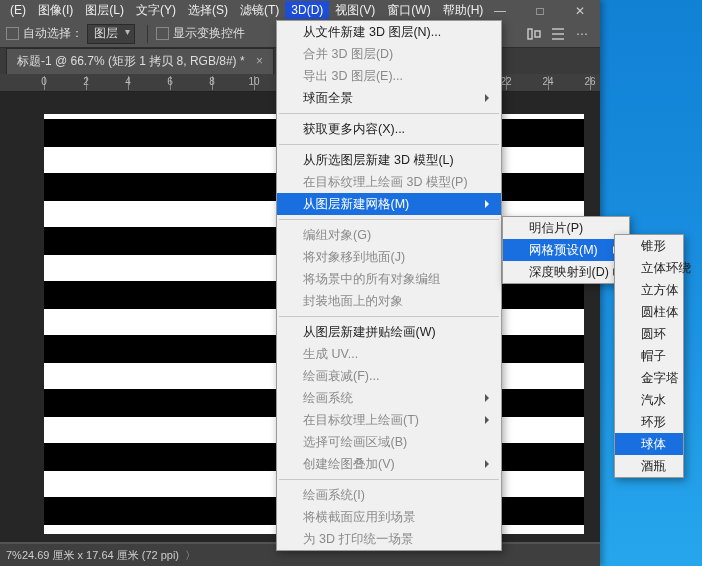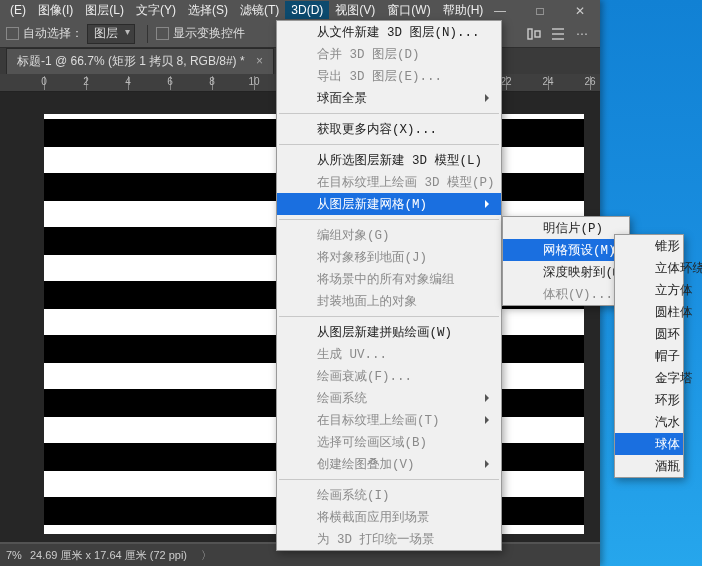--- a/index.html
+++ b/index.html
@@ -1,21 +1,21 @@
 <!DOCTYPE html>
 <html><head>
 <meta charset="utf-8">
 <style>
   * { box-sizing: border-box; margin: 0; padding: 0; font-family: "Microsoft YaHei", "Segoe UI", sans-serif; }
   body { width: 702px; height: 566px; overflow: hidden; position: relative; background: #1a8fe0; }
   .desktop { position: absolute; inset: 0; background: linear-gradient(180deg,#1181d4 0%, #1a8fe0 50%, #26a6ec 100%); }
   .app { position: absolute; left: 0; top: 0; width: 600px; height: 566px; background: #535353; box-shadow: 3px 0 6px rgba(0,0,0,.3); }
   .menubar { height: 20px; background: #535353; color: #eee; font-size: 12px; display: flex; align-items: center; padding: 0 4px; }
   .menuitem { padding: 2px 6px; cursor: default; white-space: nowrap; }
-  .menuitem.active { background: #0c4a6e; color: #fff; }
+  .menuitem.active { background: #1d4ed8; color: #fff; }
   .windowbtns { position: absolute; right: 0; top: 0; height: 22px; display: flex; }
   .winbtn { width: 40px; height: 22px; color: #ccc; font-size: 12px; display: flex; align-items: center; justify-content: center; }
   .toolbar { height: 28px; background: #535353; display: flex; align-items: center; padding: 0 6px; font-size: 12px; color: #ddd; border-bottom: 1px solid #2e2e2e; }
   .chk { width: 13px; height: 13px; border: 1px solid #888; margin-right: 4px; display:inline-block; }
   .sep { width: 1px; height: 18px; background: #333; margin: 0 8px; }
   .dropdown { height: 20px; background: #3f3f3f; border: 1px solid #2a2a2a; padding: 0 16px 0 6px; position: relative; margin: 0 4px; }
   .dropdown::after { content: "▾"; position: absolute; right: 4px; top: 1px; font-size: 10px; color: #bbb; }
   .iconbtn { width: 24px; height: 22px; display:flex; align-items:center; justify-content:center; color:#ccc; }
   .svgicon { stroke: #ccc; stroke-width: 1.4; fill: none; }
   .tabstrip { height: 26px; background: #3a3a3a; display: flex; align-items: flex-end; padding-left: 6px; font-size: 12px; color:#ddd; }
@@ -24,21 +24,21 @@
   .ruler-h { height: 18px; background: #3f3f3f; border-bottom: 1px solid #222; position: relative; color:#aaa; font-size:10px; }
   .tick { position:absolute; top:2px; width:1px; height:14px; background:#888; }
   .ticklabel { position:absolute; top:2px; font-size:10px; color:#bbb; transform: translateX(-50%); }
   .workarea { position: relative; width: 100%; height: 450px; background: #262626; overflow: hidden; }
   .canvas { position:absolute; left:44px; top:22px; width:540px; height:420px; background:#fff; }
   .stripe { width:100%; background:#000; }
   .statusbar { position:absolute; bottom:0; left:0; right:0; height:22px; background:#3f3f3f; color:#ccc; font-size:11px; display:flex; align-items:center; padding:0 6px; }
   .statusbar .arrow { margin-left:6px; color:#aaa; }
 
   .popup { position:absolute; background:#f0f0f0; border:1px solid #999; box-shadow:2px 3px 8px rgba(0,0,0,.35); font-size:12.5px; color:#222; }
-  .popup .pitem { height:22px; display:flex; align-items:center; padding: 0 22px 0 40px; white-space:nowrap; position:relative;font-family:Liberation Mono, monospace; }
+  .popup .pitem { height:22px; display:flex; align-items:center; padding: 0 22px 0 26px; white-space:nowrap; position:relative; }
   .popup .pitem.disabled { color:#8a8a8a; }
   .popup .pitem.hover { background:#1a6fe0; color:#fff; }
   .popup .hr { height:1px; background:#c8c8c8; margin:4px 2px; }
   .popup .sub::after { content:""; position:absolute; right:8px; top:7px; border:4px solid transparent; border-left-color:#555; }
   .popup .sub.hover::after { border-left-color:#fff; }
 
   .popup3 { width: 70px; }
   .popup2 { width: 128px; }
 </style>
 </head>
@@ -141,21 +141,21 @@
         <div class="stripe" style="height: 28px; margin-top: 26px;"></div>
         <div class="stripe" style="height: 28px; margin-top: 26px;"></div>
         <div class="stripe" style="height: 28px; margin-top: 26px;"></div>
         <div class="stripe" style="height: 28px; margin-top: 26px;"></div>
         <div class="stripe" style="height: 28px; margin-top: 26px;"></div>
       </div>
   </div>
 
   <div class="statusbar">
     <span>7%</span>
-    <span style="margin:0 8px">24.69 厘米 x 17.64 厘米 (72 ppi)</span>
+    <span style="margin:0 0">24.69 厘米 x 17.64 厘米 (72 ppi)</span>
     <span class="arrow">〉</span>
   </div>
 </div>
 
 <div class="popup" id="menu3d" style="left:276px; top:20px; width:226px;">
     <div class="pitem">从文件新建 3D 图层(N)...</div>
     <div class="pitem disabled">合并 3D 图层(D)</div>
     <div class="pitem disabled">导出 3D 图层(E)...</div>
     <div class="pitem sub">球面全景</div>
     <div class="hr"></div>
@@ -180,28 +180,27 @@
     <div class="hr"></div>
     <div class="pitem disabled">绘画系统(I)</div>
     <div class="pitem disabled">将横截面应用到场景</div>
     <div class="pitem disabled">为 3D 打印统一场景</div>
   </div>
 
 <div class="popup popup2" id="submesh" style="left:502px; top:216px;">
     <div class="pitem">明信片(P)</div>
     <div class="pitem sub hover">网格预设(M)</div>
     <div class="pitem sub">深度映射到(D)</div>
-    <div class="pitem disabled">体积(V)...</div>
   </div>
 
 <div class="popup popup3" id="subpreset" style="left:614px; top:234px;">
     <div class="pitem">锥形</div>
     <div class="pitem">立体环绕</div>
     <div class="pitem">立方体</div>
     <div class="pitem">圆柱体</div>
     <div class="pitem">圆环</div>
     <div class="pitem">帽子</div>
     <div class="pitem">金字塔</div>
+    <div class="pitem">汽水</div>
     <div class="pitem">环形</div>
-    <div class="pitem">汽水</div>
     <div class="pitem hover">球体</div>
     <div class="pitem">酒瓶</div>
   </div>
 
 </body></html>

